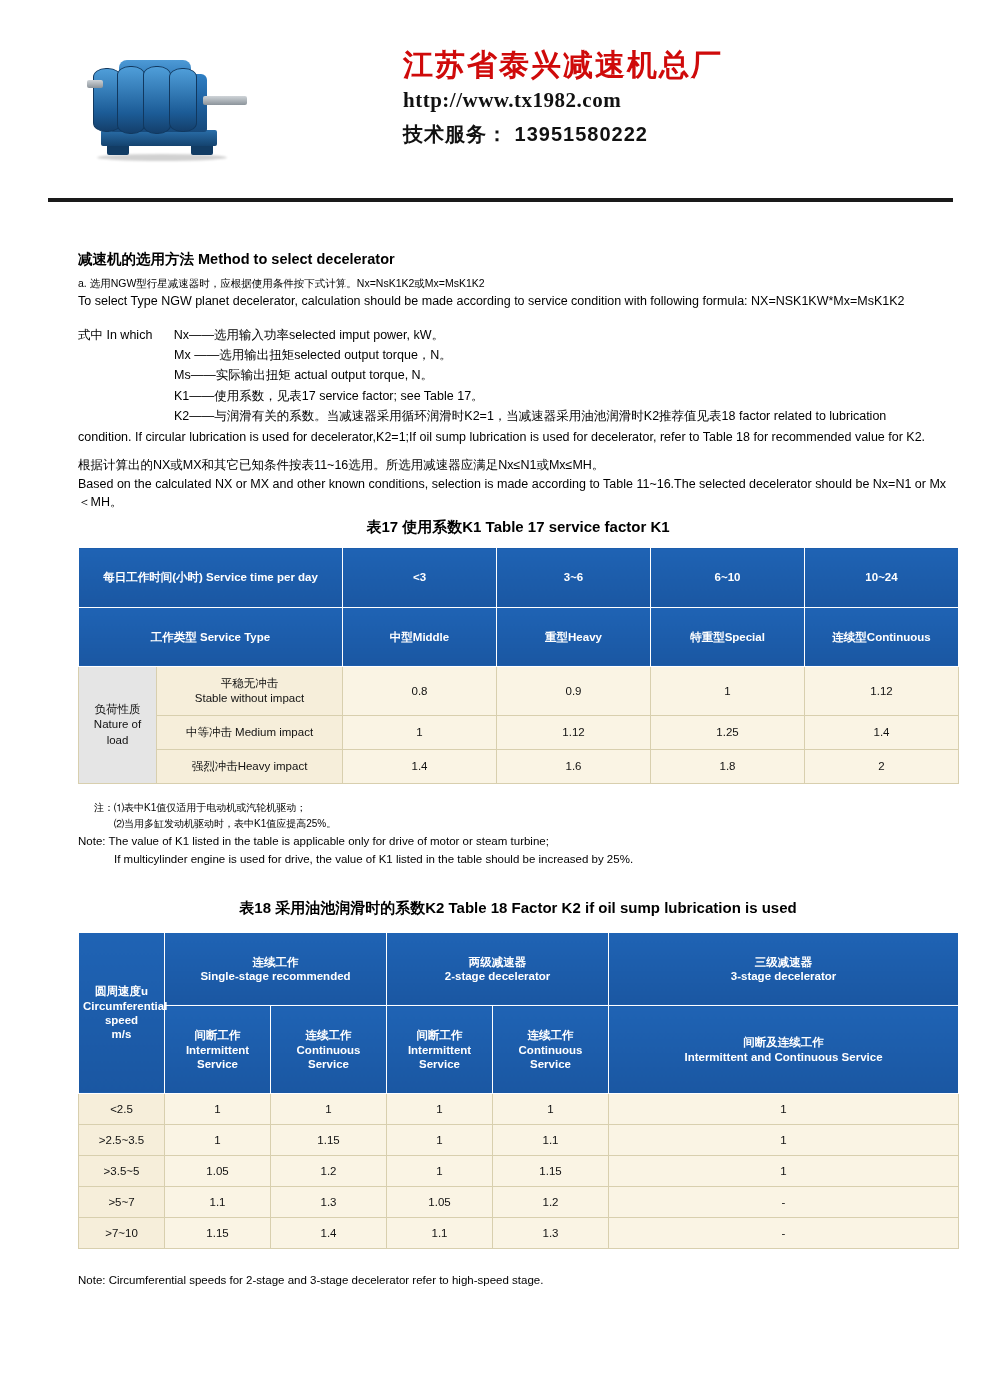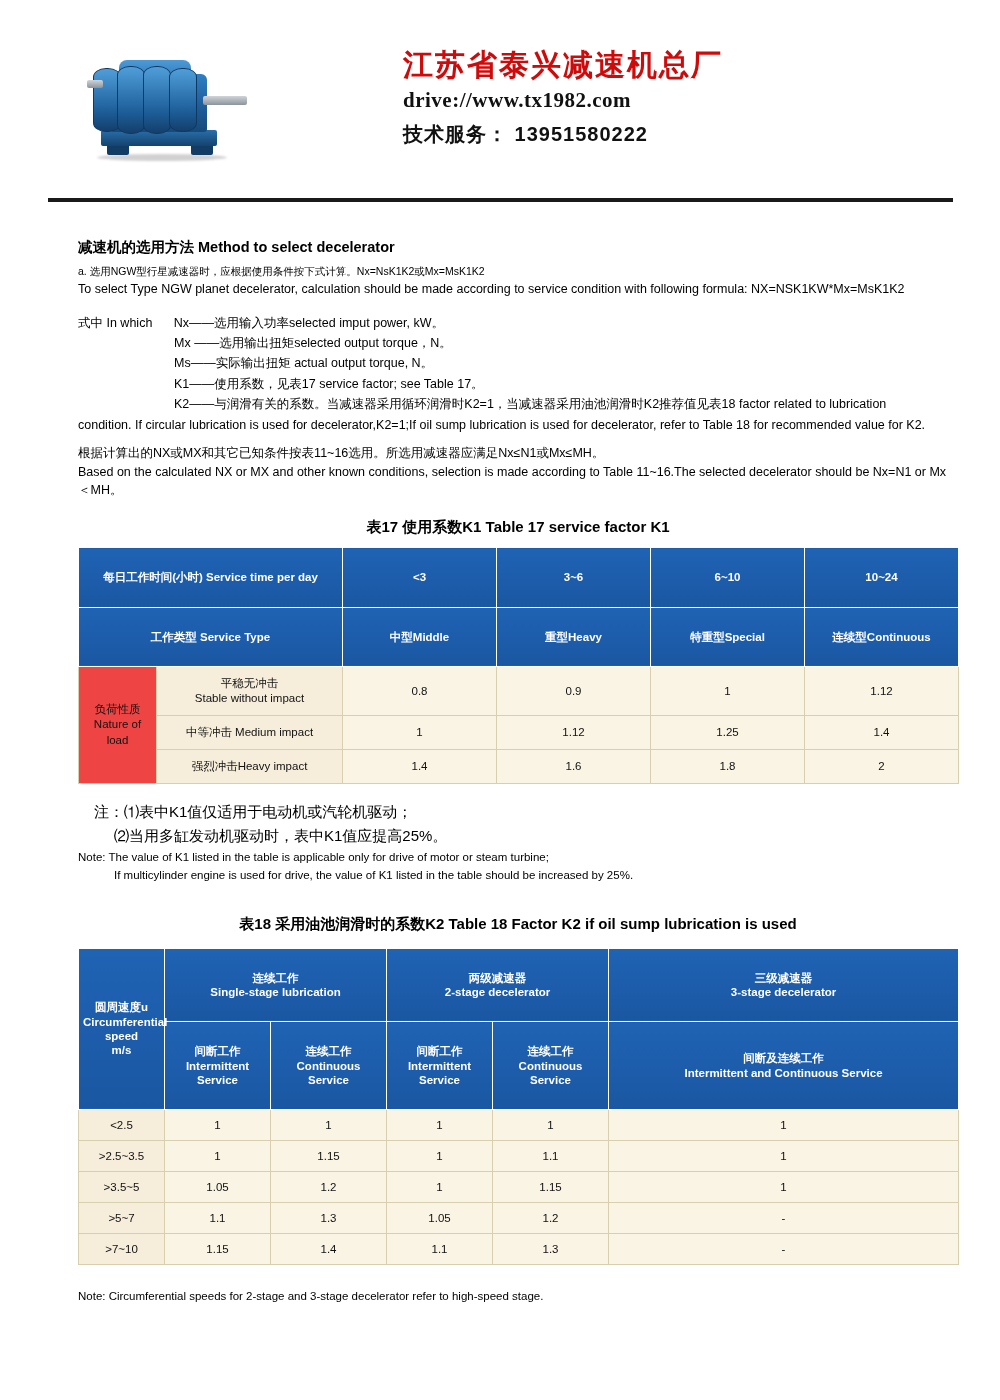--- a/index.html
+++ b/index.html
@@ -150,21 +150,21 @@
     font-weight: bold;
     color: #111;
     margin-top: 8px;
     letter-spacing: 1px;
   }
 
   
   .content {
     position: absolute;
     left: 78px;
-    top: 238px;
+    top: 250px;
     width: 880px;
   }
   .sec-title {
     font-size: 14.5px;
     font-weight: bold;
     color: #000;
     margin-bottom: 7px;
   }
   .small {
     font-size: 10.5px;
@@ -204,21 +204,21 @@
     z-index: 5;
   }
   .wm1 { left: 96px; top: 540px; }
   .wm2 { left: 150px; top: 1115px; }
 
   
   .table-caption {
     text-align: center;
     font-weight: bold;
     font-size: 15px;
-    margin-top: 18px;
+    margin-top: 6px;
     position: relative;
     z-index: 7;
   }
   table {
     border-collapse: collapse;
     width: 880px;
     position: relative;
     z-index: 6;
     table-layout: fixed;
   }
@@ -247,34 +247,34 @@
     background: #f6eeda;
   }
   .t17 td.rowhead {
     text-align: center;
     font-size: 11.5px;
     line-height: 1.3;
   }
   .t17 td.sidehead {
     font-size: 11.5px;
     line-height: 1.35;
-    background: #ef4444;
+    background: #e5e5e5;
   }
   .t18 td.speed {
     font-size: 11.5px;
     background: #f6eeda;
   }
   .note {
     font-size: 11.5px;
     line-height: 1.6;
     margin-top: 16px;
   }
   .note .ind1 { padding-left: 16px; }
   .note .ind2 { padding-left: 36px; }
-  .sub-cn { font-size: 15px; }
+  .sub-cn { font-size: 10px; }
 </style>
 </head>
 <body>
 
 <div class="page">
 
   <div class="header">
     <div class="gearbox-img">
       <div class="gb-shadow"></div>
       <div class="gb-base"></div>
@@ -284,21 +284,21 @@
       <div class="gb-top"></div>
       <div class="gb-drum gb-d1"></div>
       <div class="gb-drum gb-d2"></div>
       <div class="gb-drum gb-d3"></div>
       <div class="gb-drum gb-d4"></div>
       <div class="gb-shaft"></div>
       <div class="gb-shaft2"></div>
     </div>
     <div class="header-text">
       <div class="company-name">江苏省泰兴减速机总厂</div>
-      <div class="company-url">drive://www.tx1982.com</div>
+      <div class="company-url">http://www.tx1982.com</div>
       <div class="company-service">技术服务： 13951580222</div>
     </div>
   </div>
   <div class="header-rule"></div>
 
   <div class="watermark wm1">WWW.TX1982.COM</div>
   <div class="watermark wm2">WWW.TX1982.COM</div>
 
   <div class="content">
 
@@ -397,21 +397,21 @@
       <thead>
         <tr>
           <th rowspan="2">
             <div>圆周速度u</div>
             <div>Circumferential</div>
             <div>speed</div>
             <div>m/s</div>
           </th>
           <th colspan="2">
             <div>连续工作</div>
-            <div>Single-stage lubrication</div>
+            <div>Single-stage recommended</div>
           </th>
           <th colspan="2">
             <div>两级减速器</div>
             <div>2-stage decelerator</div>
           </th>
           <th rowspan="1">
             <div>三级减速器</div>
             <div>3-stage decelerator</div>
           </th>
         </tr>

